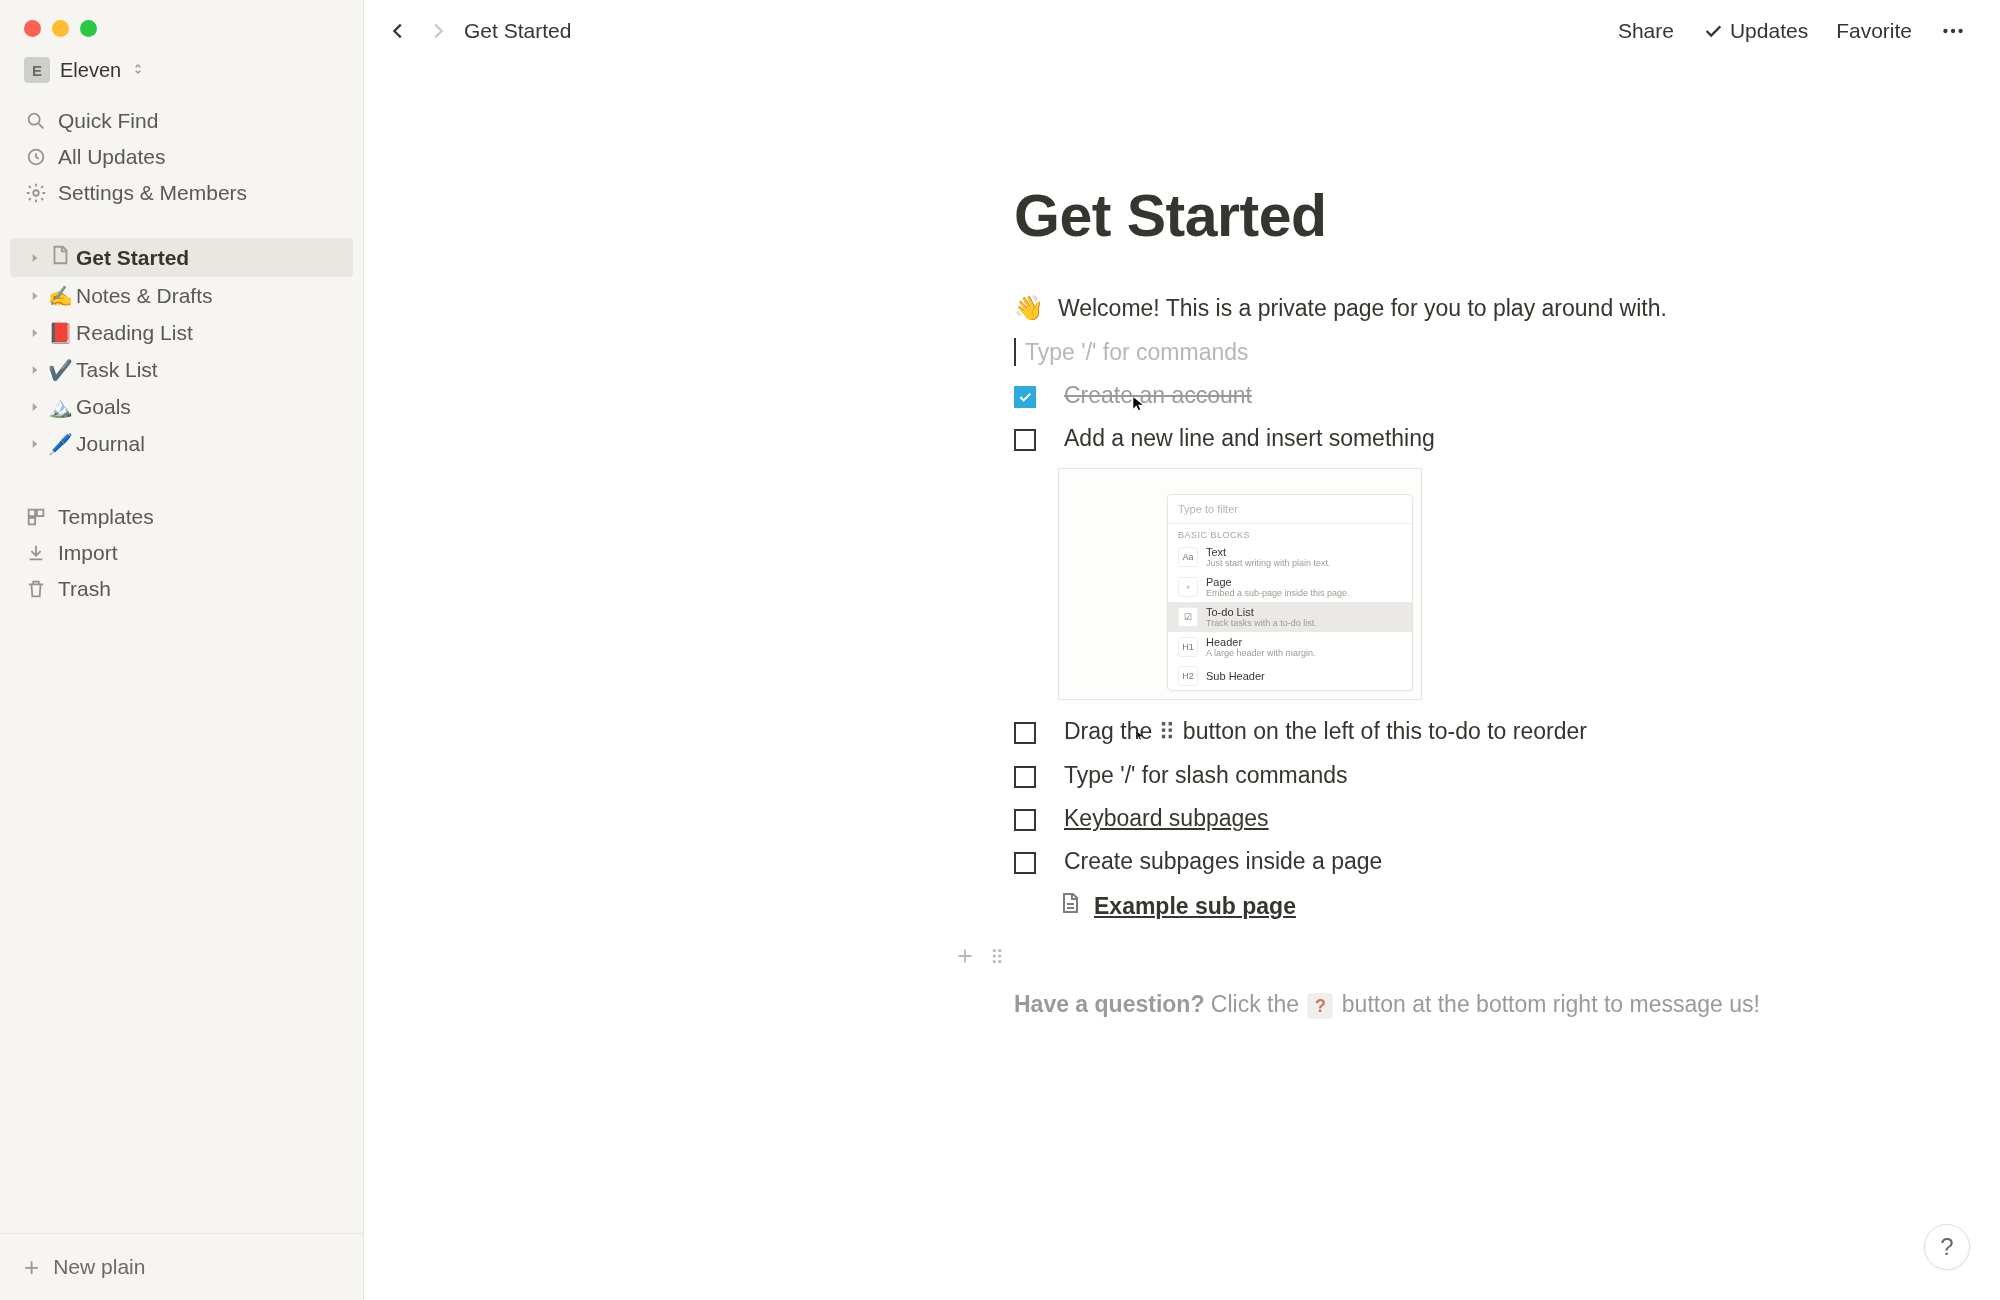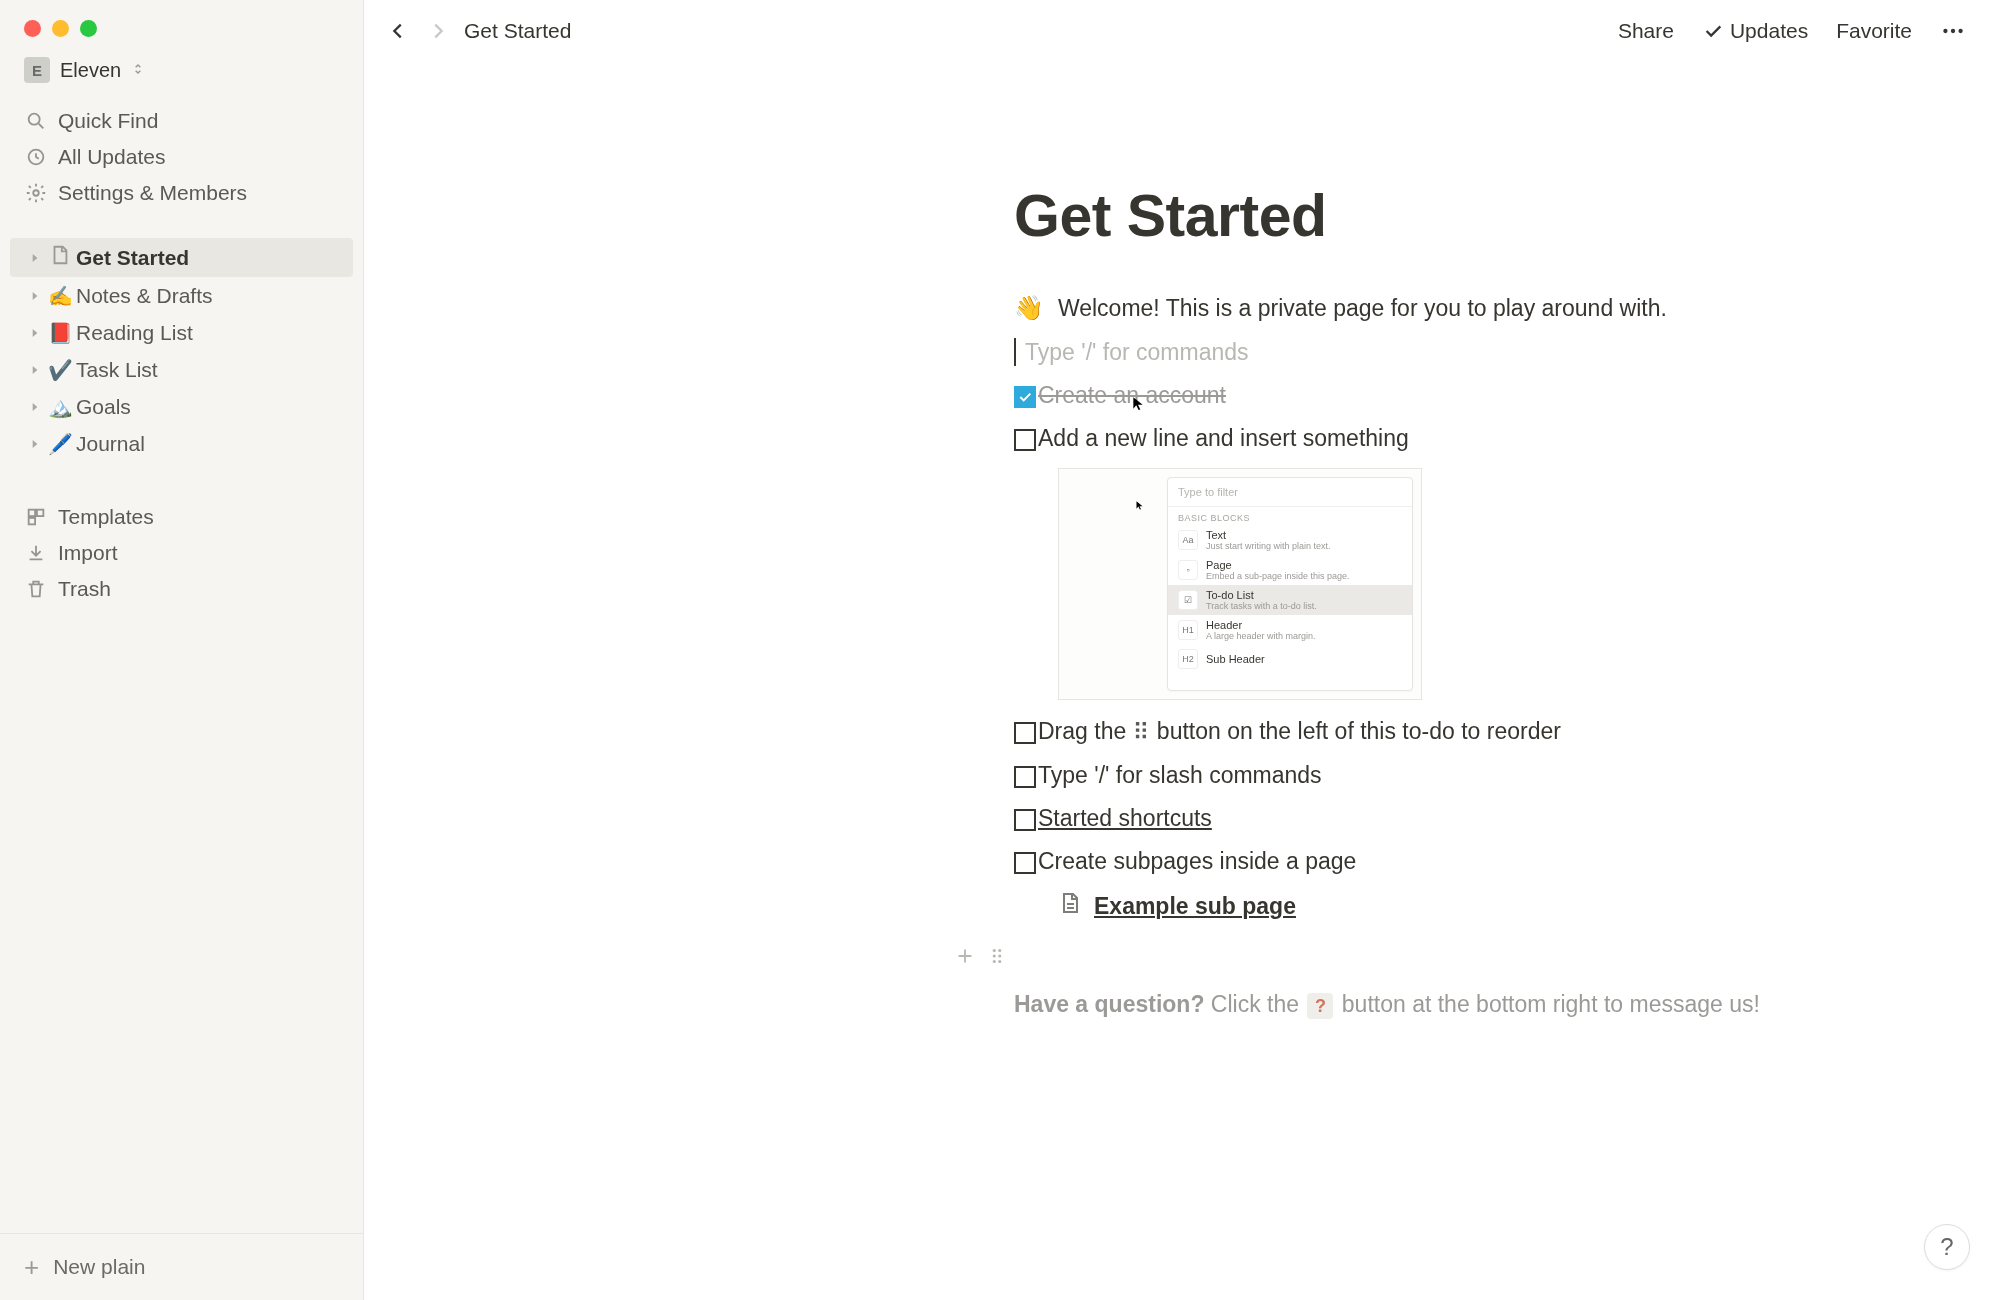--- a/index.html
+++ b/index.html
@@ -192,21 +192,21 @@
     line-height: 28px;
   }
   .try-header {
     font-size: 23px;
     margin-bottom: 18px;
   }
 
   .todo {
     display: flex;
     align-items: flex-start;
-    gap: 2px;
+    gap: 28px;
     font-size: 23px;
     margin-bottom: 16px;
     position: relative;
   }
   .checkbox {
     width: 22px; height: 22px;
     border: 2px solid #37352f;
     margin-top: 4px;
     flex-shrink: 0;
     display: inline-flex; align-items: center; justify-content: center;
@@ -244,20 +244,21 @@
 
   .embedded-gif {
     margin: 4px 0 18px 44px;
     width: 364px;
     height: 232px;
     border: 1px solid #e6e5e1;
     background: #fdfdfc;
     display: flex;
     position: relative;
     font-size: 12px;
+    align-items: flex-end;
   }
   .embedded-gif .left-col {
     width: 108px;
     border-right: none;
     position: relative;
   }
   .embedded-gif .left-col .mini-cursor {
     position: absolute;
     left: 76px; top: 30px;
     font-size: 11px;
@@ -634,21 +635,21 @@
       </div>
 
 
       <div class="todo">
         <span class="checkbox"></span>
         <span class="todo-text">Type '/' for slash commands</span>
       </div>
 
       <div class="todo">
         <span class="checkbox"></span>
-        <span class="todo-text"><span class="underline">Started shortcuts</span></span>
+        <span class="todo-text"><span class="underline">Keyboard subpages</span></span>
       </div>
 
       <div class="todo">
         <span class="checkbox"></span>
         <span class="todo-text">Create subpages inside a page</span>
       </div>
 
       <div class="subpage-link">
         <span class="page-file-icon">
           <svg viewBox="0 0 24 24" fill="none" stroke="currentColor" stroke-width="2">

